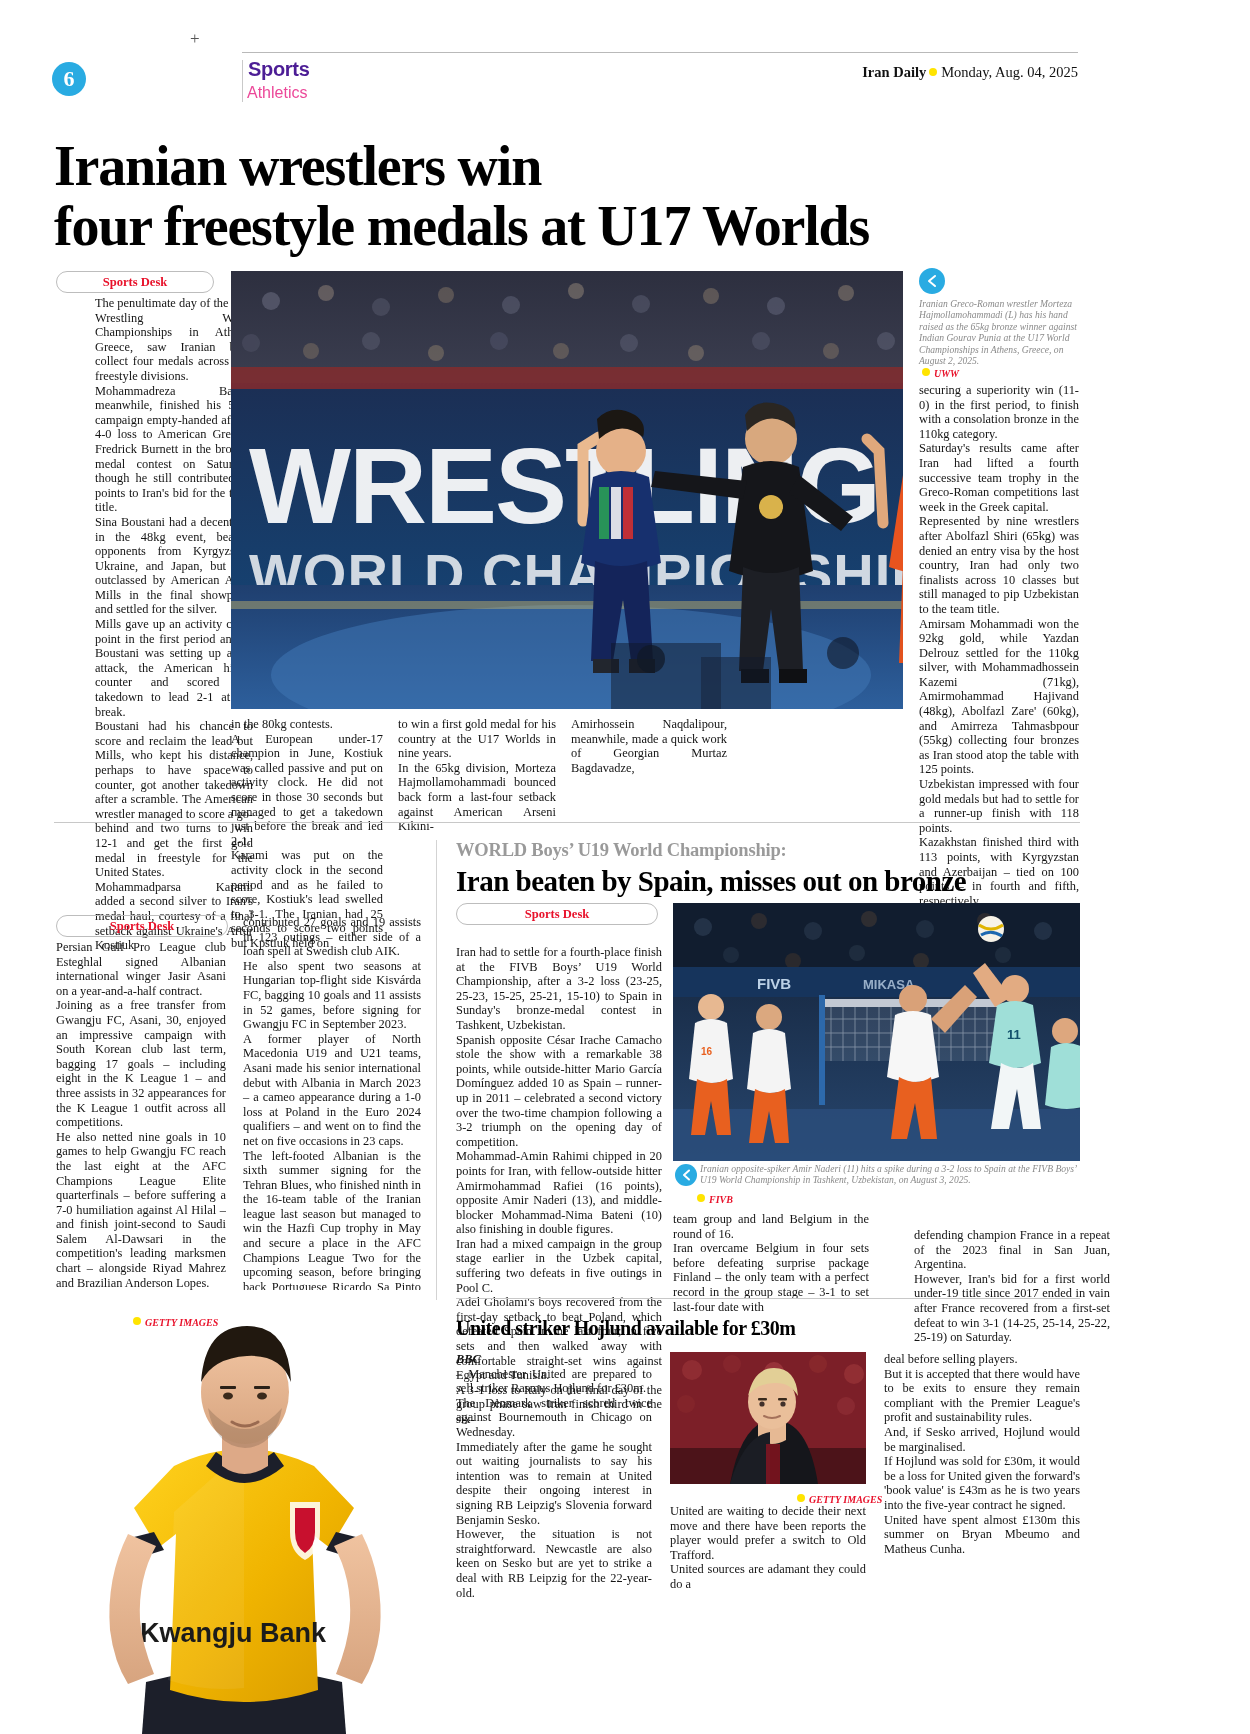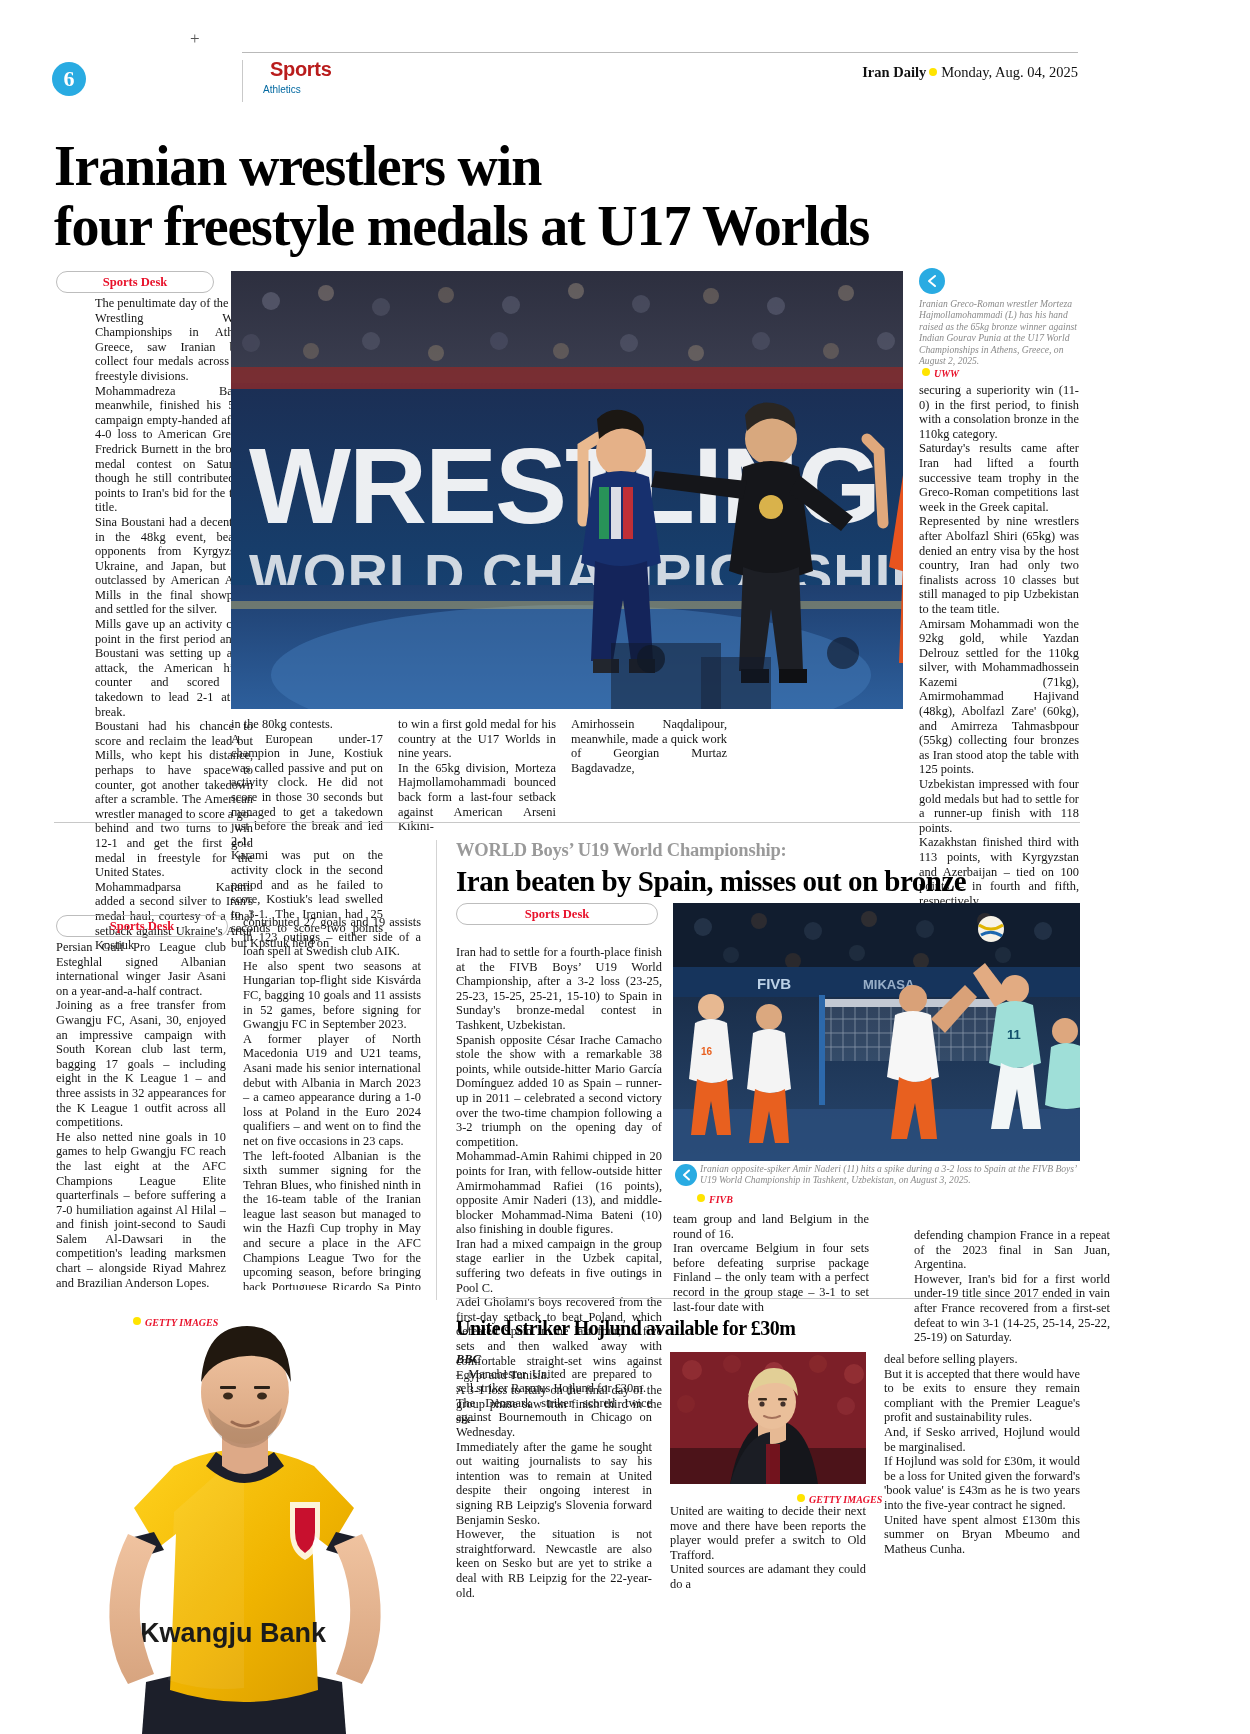--- a/index.html
+++ b/index.html
@@ -13,24 +13,24 @@
   
   .crop-mark{position:absolute; color:#555; font-size:17px; line-height:1;}
 
   
   .masthead{position:absolute; left:52px; top:52px; width:1026px; height:58px;}
   .mast-rule-top{position:absolute; left:190px; top:0; width:836px; height:1px; background:#b9b9b9;}
   .page-num{position:absolute; left:0; top:10px; width:34px; height:34px; border-radius:50%;
      background:#29ABE2; color:#fff; font-family:"Liberation Serif",serif; font-weight:bold;
      font-size:22px; text-align:center; line-height:34px;}
   .mast-divider{position:absolute; left:190px; top:8px; width:1px; height:42px; background:#c9c9c9;}
-  .sec-title{position:absolute; left:218px; top:6px; font-family:"Liberation Sans",sans-serif;
-     font-weight:bold; font-size:20px; letter-spacing:-0.3px; color:#b91c1c;}
-  .sec-sub{position:absolute; left:211px; top:32px; font-family:"Liberation Sans",sans-serif;
-     font-size:10px; color:#0369a1;}
+  .sec-title{position:absolute; left:196px; top:6px; font-family:"Liberation Sans",sans-serif;
+     font-weight:bold; font-size:20px; letter-spacing:-0.3px; color:#4c1d95;}
+  .sec-sub{position:absolute; left:195px; top:32px; font-family:"Liberation Sans",sans-serif;
+     font-size:16px; color:#ec4899;}
   .mast-right{position:absolute; right:0; top:12px; font-size:14.5px; white-space:nowrap;}
   .mast-right .brand{font-weight:bold; font-family:"Liberation Serif",serif;}
   .dot-y{display:inline-block; width:8px; height:8px; border-radius:50%; background:#FFE400;
      margin:0 4px 0 3px; vertical-align:1px;}
 
   
   .headline{position:absolute; left:54px; top:136px; width:980px;
      font-family:"Liberation Serif",serif; font-weight:bold; font-size:56px;
      line-height:60px; letter-spacing:-1.2px; color:#000;}
 

